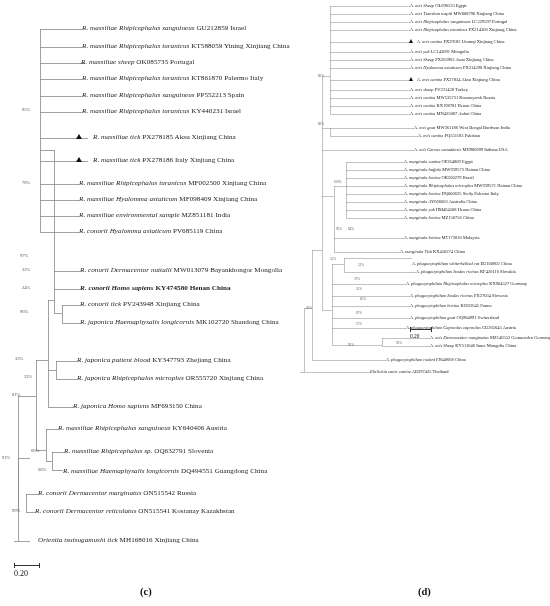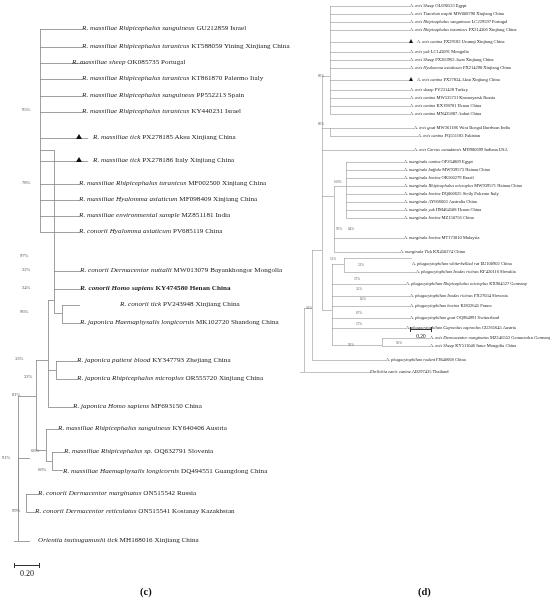--- a/index.html
+++ b/index.html
@@ -16,21 +16,21 @@
   .tip{position:absolute;white-space:nowrap;font-size:7.1px;line-height:1;
        letter-spacing:.05px;color:#1c1c1c;}
   .tip.d{font-size:4.5px;letter-spacing:0;}
   .it{font-style:italic;}
   .bs{position:absolute;font-size:4.6px;color:#555;white-space:nowrap;}
   .bs.d{font-size:3.2px;}
   .tri{position:absolute;width:0;height:0;border-left:3.4px solid transparent;
        border-right:3.4px solid transparent;border-bottom:5.6px solid #111;}
   .tri.d{border-left-width:2.4px;border-right-width:2.4px;border-bottom-width:4px;}
 
-  .scale{position:absolute;text-align:center;}
+  .scale{position:absolute;}
   .scale .bar{position:relative;height:5px;}
   .scale .bar .line{position:absolute;top:2px;left:0;height:1px;background:#333;}
   .scale .bar .cap{position:absolute;top:0;width:1px;height:5px;background:#333;}
   .scale .lbl{font-size:8px;color:#111;margin-top:1px;}
   .scale.d .lbl{font-size:5.4px;}
   .plabel{position:absolute;font-size:10.5px;font-weight:bold;color:#111;}
 </style>
 </head>
 <body>
 
@@ -93,35 +93,35 @@
       <path d="M40 63 H85"></path>
       <path d="M40 47 H82"></path>
       <path d="M40 29 H82"></path>
       <path d="M40 150 H54"></path>
     </g>
   </svg>
 
   <div id="tips-c">
       <div class="tip" style="left: 82px; top: 25px;"><span class="it">R. massiliae Rhipicephalus sanguineus</span><span> GU212859 Israel</span></div>
       <div class="tip" style="left: 82px; top: 43px;"><span class="it">R. massiliae Rhipicephalus turanicus</span><span> KT588059 Yining Xinjiang China</span></div>
-      <div class="tip" style="left: 72px; top: 59px;"><span class="it">R. massiliae sheep</span><span> OK085735 Portugal</span></div>
+      <div class="tip" style="left: 81px; top: 59px;"><span class="it">R. massiliae sheep</span><span> OK085735 Portugal</span></div>
       <div class="tip" style="left: 82px; top: 75px;"><span class="it">R. massiliae Rhipicephalus turanicus</span><span> KT861870 Palermo Italy</span></div>
       <div class="tip" style="left: 82px; top: 92px;"><span class="it">R. massiliae Rhipicephalus sanguineus</span><span> PP552213 Spain</span></div>
       <div class="tip" style="left: 82px; top: 108px;"><span class="it">R. massiliae Rhipicephalus turanicus</span><span> KY440231 Israel</span></div>
       <div class="tri" style="left: 76px; top: 134px;"></div>
       <div class="tip" style="left: 93px; top: 134px;"><span class="it">R. massiliae tick</span><span> PX278185 Aksu Xinjiang China</span></div>
       <div class="tri" style="left: 76px; top: 157px;"></div>
       <div class="tip" style="left: 93px; top: 157px;"><span class="it">R. massiliae tick</span><span> PX278186 Italy Xinjiang China</span></div>
       <div class="tip" style="left: 79px; top: 180px;"><span class="it">R. massiliae Rhipicephalus turanicus</span><span> MF002500 Xinjiang China</span></div>
       <div class="tip" style="left: 79px; top: 196px;"><span class="it">R. massiliae Hyalomma asiaticum</span><span> MF098409 Xinjiang China</span></div>
       <div class="tip" style="left: 79px; top: 212px;"><span class="it">R. massiliae environmental sample</span><span> MZ851181 India</span></div>
       <div class="tip" style="left: 79px; top: 228px;"><span class="it">R. conorii Hyalomma asiaticum</span><span> PV685119 China</span></div>
       <div class="tip" style="left: 80px; top: 267px;"><span class="it">R. conorii Dermacentor nuttalli</span><span> MW013079 Bayankhongor Mongolia</span></div>
       <div class="tip" style="left: 80px; top: 285px; font-weight: bold;"><span class="it">R. conorii Homo sapiens</span><span> KY474580 Henan China</span></div>
-      <div class="tip" style="left: 80px; top: 301px; margin-left: 40px;"><span class="it">R. conorii tick</span><span> PV243948 Xinjiang China</span></div>
+      <div class="tip" style="left: 80px; top: 301px;"><span class="it">R. conorii tick</span><span> PV243948 Xinjiang China</span></div>
       <div class="tip" style="left: 80px; top: 319px;"><span class="it">R. japonica Haemaphysalis longicornis</span><span> MK102720 Shandong China</span></div>
       <div class="tip" style="left: 77px; top: 357px;"><span class="it">R. japonica patient blood</span><span> KY347793 Zhejiang China</span></div>
       <div class="tip" style="left: 77px; top: 375px;"><span class="it">R. japonica Rhipicephalus microplus</span><span> OR555720 Xinjiang China</span></div>
       <div class="tip" style="left: 73px; top: 403px;"><span class="it">R. japonica Homo sapiens</span><span> MF693150 China</span></div>
       <div class="tip" style="left: 58px; top: 425px;"><span class="it">R. massiliae Rhipicephalus sanguineus</span><span> KY640406 Austria</span></div>
       <div class="tip" style="left: 64px; top: 448px;"><span class="it">R. massiliae Rhipicephalus sp.</span><span> OQ632791 Slovenia</span></div>
       <div class="tip" style="left: 63px; top: 468px;"><span class="it">R. massiliae Haemaphysalis longicornis</span><span> DQ494551 Guangdong China</span></div>
       <div class="tip" style="left: 38px; top: 490px;"><span class="it">R. conorii Dermacentor marginatus</span><span> ON515542 Russia</span></div>
       <div class="tip" style="left: 35px; top: 508px;"><span class="it">R. conorii Dermacentor reticulatus</span><span> ON515541 Kostanay Kazakhstan</span></div>
       <div class="tip" style="left: 38px; top: 537px;"><span class="it">Orientia tsutsugamushi tick</span><span> MH168016 Xinjiang China</span></div>

